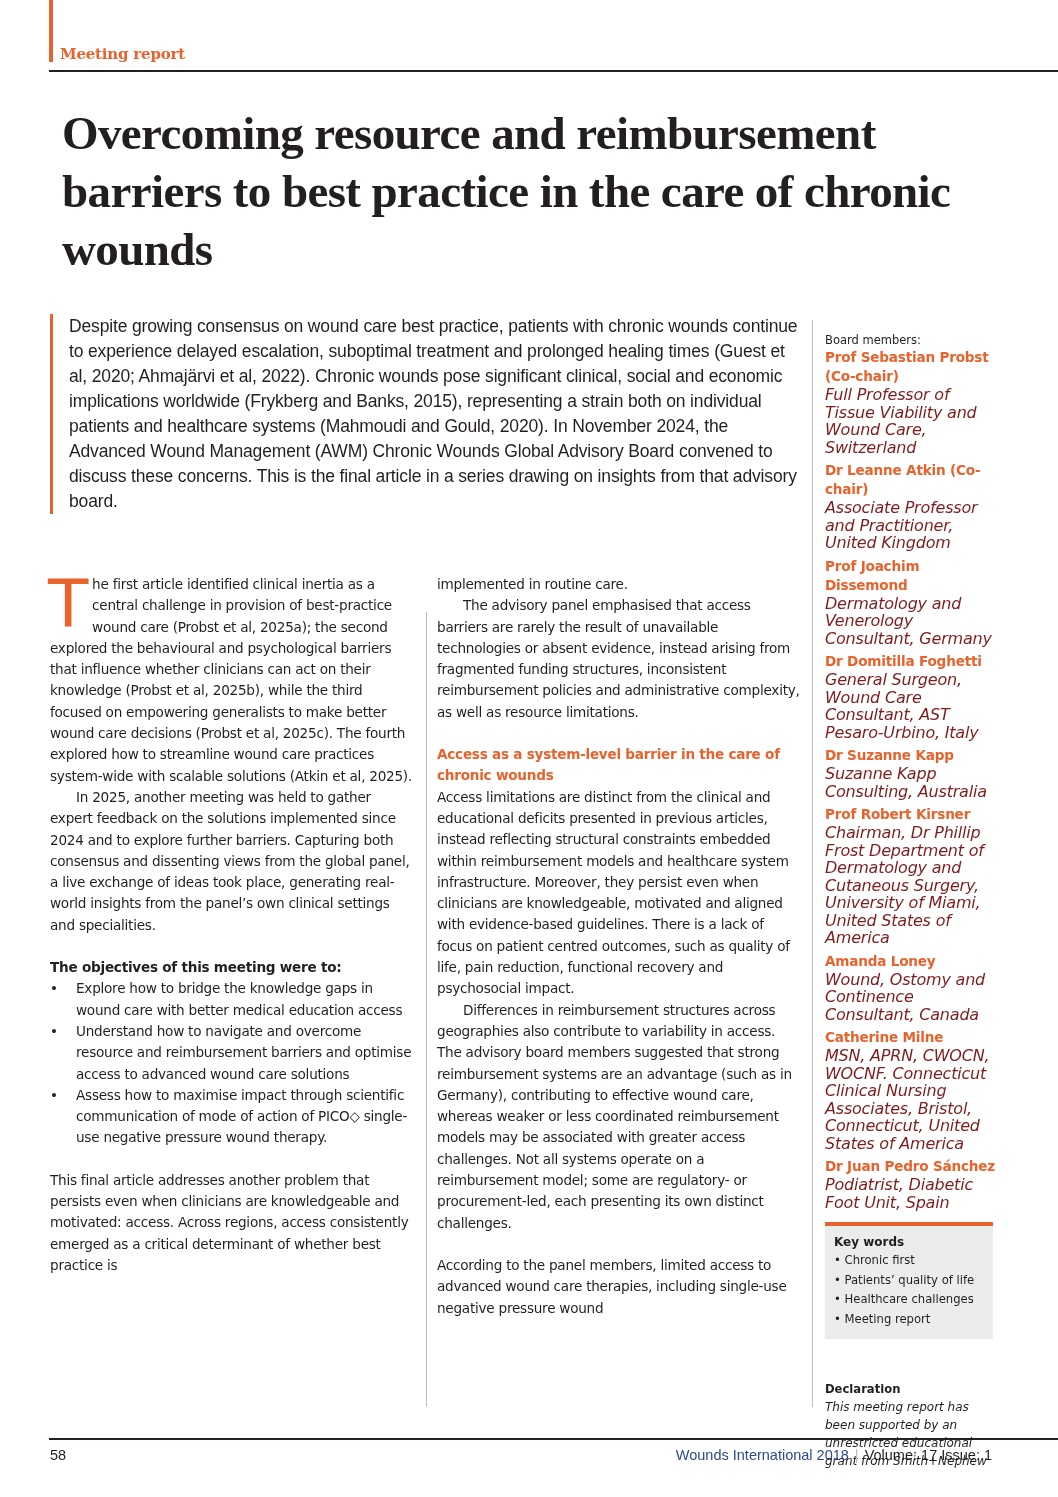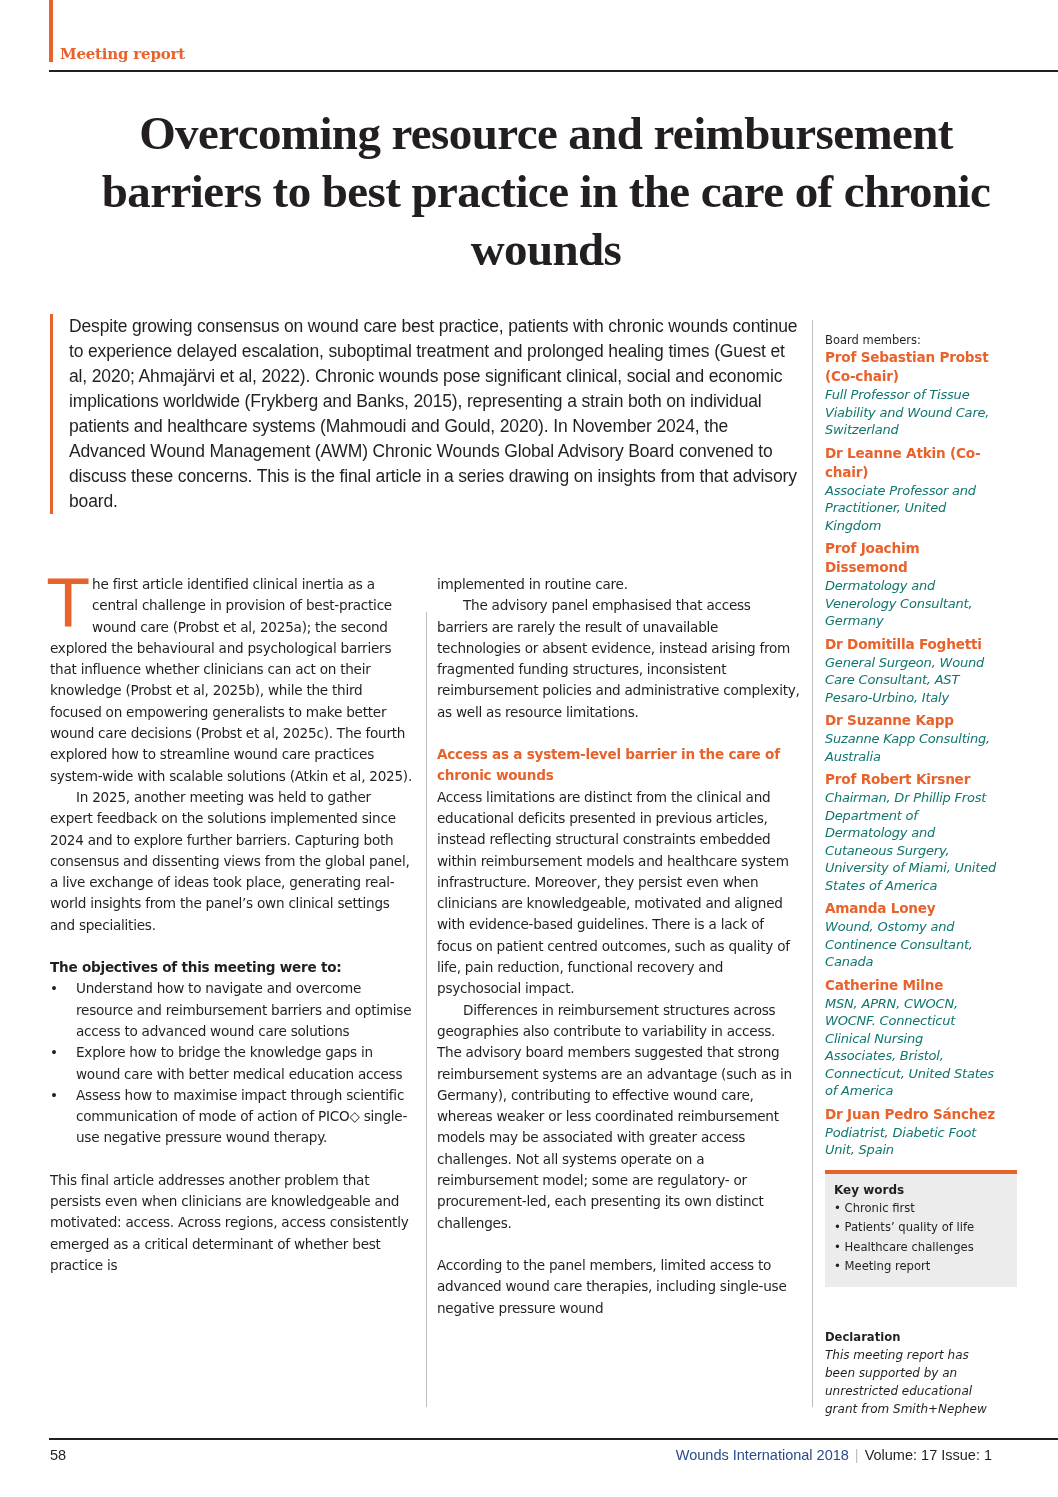--- a/index.html
+++ b/index.html
@@ -3,21 +3,21 @@
 <meta charset="utf-8">
 <style>
   * { margin: 0; padding: 0; box-sizing: border-box; }
   html, body { width: 1058px; height: 1497px; background: #ffffff; overflow: hidden; }
   body { position: relative; font-family: "DejaVu Sans", sans-serif; color: #231f20; }
 
   .accent-bar { position: absolute; left: 49px; top: 0; width: 4px; height: 62px; background: #e8622c; }
   .section-label { position: absolute; left: 60px; top: 45px; font-family: "DejaVu Serif", serif; font-weight: bold; font-size: 15px; color: #e8622c; letter-spacing: -0.2px; }
   .top-rule { position: absolute; left: 49px; right: 0; top: 70px; height: 2px; background: #231f20; }
 
-  .title { position: absolute; left: 56px; top: 104px; width: 980px; font-family: "Liberation Serif", serif; font-weight: bold; font-size: 47px; line-height: 58px; color: #231f20; letter-spacing: -0.6px; text-align: center; }
+  .title { position: absolute; left: 62px; top: 104px; width: 980px; font-family: "Liberation Serif", serif; font-weight: bold; font-size: 47px; line-height: 58px; color: #231f20; letter-spacing: -0.6px; }
 
   .standfirst { position: absolute; left: 50px; top: 314px; width: 755px; border-left: 3px solid #e8622c; padding-left: 16px; font-family: "Liberation Sans", sans-serif; font-size: 17.5px; line-height: 25px; color: #231f20; letter-spacing: -0.15px; }
 
   .col { position: absolute; font-family: "DejaVu Sans", sans-serif; font-size: 13.6px; line-height: 21.3px; color: #231f20; letter-spacing: -0.25px; }
   .col1 { left: 50px; top: 574px; width: 365px; }
   .col2 { left: 437px; top: 574px; width: 365px; }
   .col p { margin: 0; }
   .indent { text-indent: 26px; }
   .dropcap { float: left; font-family: "DejaVu Sans", sans-serif; font-size: 66px; line-height: 56px; color: #e8622c; margin: 3px 4px 0 -2px; font-weight: normal; }
   .gap { height: 21px; }
@@ -27,23 +27,23 @@
   ul.obj li { position: relative; padding-left: 26px; }
   ul.obj li::before { content: "•"; position: absolute; left: 0; top: 0; }
 
   .col-divider { position: absolute; left: 426px; top: 612px; width: 1px; height: 795px; background: #bdbdbd; }
   .side-divider { position: absolute; left: 812px; top: 320px; width: 1px; height: 1087px; background: #bdbdbd; }
 
   .sidebar { position: absolute; left: 825px; top: 332px; width: 172px; font-family: "DejaVu Sans", sans-serif; }
   .sb-label { font-size: 11.5px; line-height: 16px; color: #231f20; }
   .member { margin-bottom: 5px; }
   .m-name { font-size: 13.6px; font-weight: bold; color: #e8622c; line-height: 19px; letter-spacing: -0.2px; }
-  .m-role { font-size: 13px; line-height: 17.5px; font-style: italic; color: #0f766e; letter-spacing: -0.2px; }
+  .m-role { font-size: 16px; line-height: 17.5px; font-style: italic; color: #7f1d1d; letter-spacing: -0.2px; }
 
-  .keywords { margin-top: 11px; background: #ececec; border-top: 4px solid #e8622c; width: 192px; padding: 7px 10px 10px 9px; }
+  .keywords { margin-top: 11px; background: #ececec; border-top: 4px solid #e8622c; width: 168px; padding: 7px 10px 10px 9px; }
   .kw-title { font-size: 12px; font-weight: bold; line-height: 18px; color: #231f20; }
   .kw-item { font-size: 11.6px; line-height: 19.5px; color: #231f20; }
   .kw-item::before { content: "• "; }
 
   .declaration { margin-top: 41px; }
   .decl-title { font-size: 11.6px; font-weight: bold; color: #231f20; line-height: 18px; }
   .decl-text { font-size: 12px; font-style: italic; line-height: 18px; color: #231f20; }
 
   .bottom-rule { position: absolute; left: 49px; right: 0; top: 1438px; height: 2px; background: #231f20; }
   .footer { position: absolute; top: 1447px; font-family: Liberation Sans, sans-serif; font-size: 14.5px; color: #231f20; }
@@ -65,22 +65,22 @@
 
 <div class="col-divider"></div>
 <div class="side-divider"></div>
 
 <div class="col col1">
   <p><span class="dropcap">T</span><span>he first article identified clinical inertia as a central challenge in provision of best-practice wound care (Probst et al, 2025a); the second explored the behavioural and psychological barriers that influence whether clinicians can act on their knowledge (Probst et al, 2025b), while the third focused on empowering generalists to make better wound care decisions (Probst et al, 2025c). The fourth explored how to streamline wound care practices system-wide with scalable solutions (Atkin et al, 2025).</span></p>
   <p class="indent">In 2025, another meeting was held to gather expert feedback on the solutions implemented since 2024 and to explore further barriers. Capturing both consensus and dissenting views from the global panel, a live exchange of ideas took place, generating real-world insights from the panel’s own clinical settings and specialities.</p>
   <div class="gap"></div>
   <p class="subhead-bold">The objectives of this meeting were to:</p>
   <ul class="obj">
+    <li>Explore how to bridge the knowledge gaps in wound care with better medical education access</li>
     <li>Understand how to navigate and overcome resource and reimbursement barriers and optimise access to advanced wound care solutions</li>
-    <li>Explore how to bridge the knowledge gaps in wound care with better medical education access</li>
     <li>Assess how to maximise impact through scientific communication of mode of action of PICO◇ single-use negative pressure wound therapy.</li>
   </ul>
   <div class="gap"></div>
   <p>This final article addresses another problem that persists even when clinicians are knowledgeable and motivated: access. Across regions, access consistently emerged as a critical determinant of whether best practice is</p>
 </div>
 
 <div class="col col2">
   <p>implemented in routine care.</p>
   <p class="indent">The advisory panel emphasised that access barriers are rarely the result of unavailable technologies or absent evidence, instead arising from fragmented funding structures, inconsistent reimbursement policies and administrative complexity, as well as resource limitations.</p>
   <div class="gap"></div>

